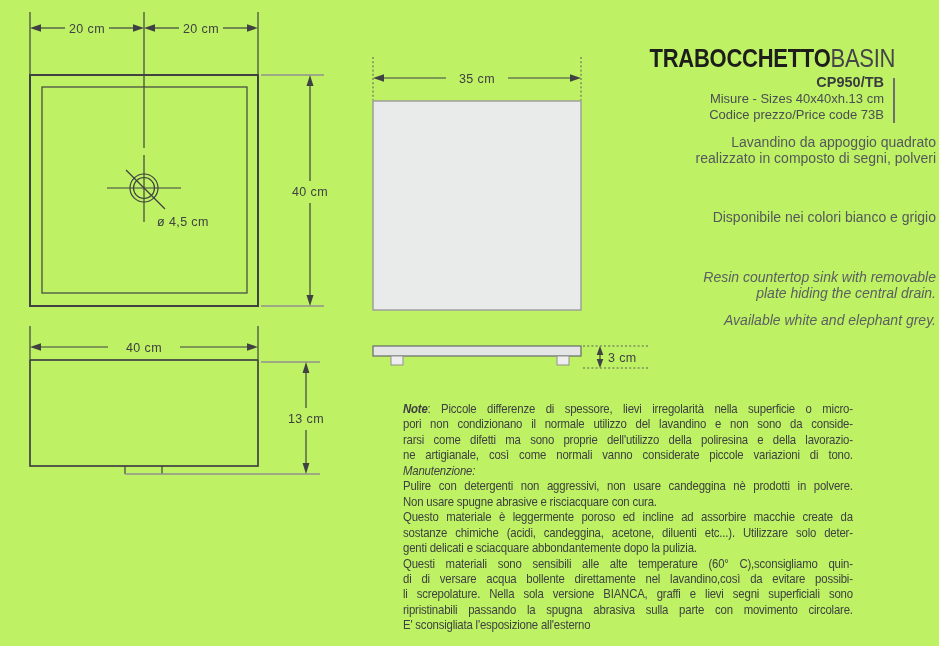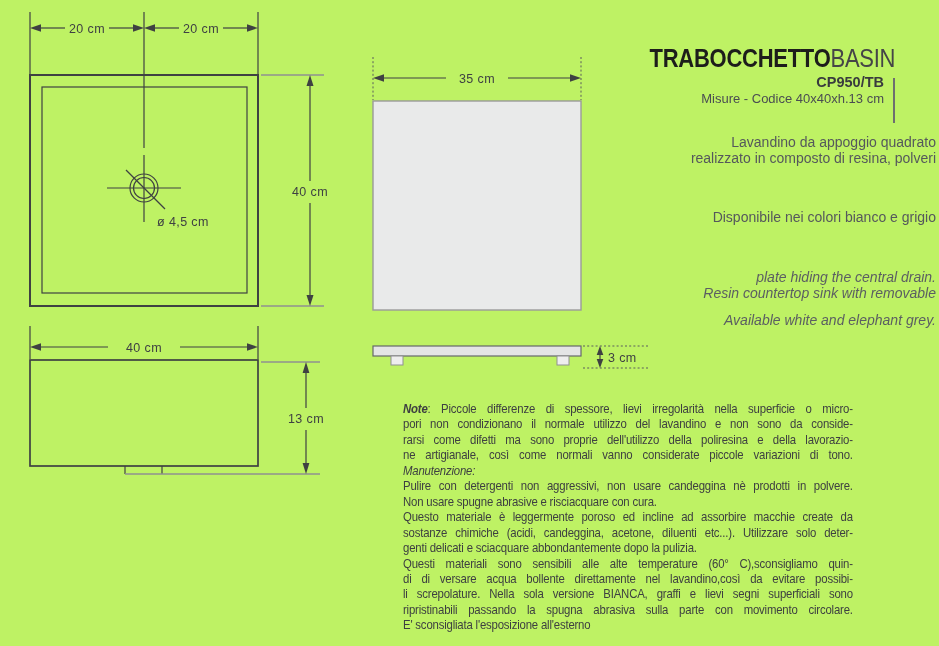--- a/index.html
+++ b/index.html
@@ -134,34 +134,35 @@
       <polygon class="arrow" points="240,16 236.7,25 243.3,25"></polygon>
       <polygon class="arrow" points="240,38 236.7,29 243.3,29"></polygon>
       <text class="dimtext" x="248" y="31.5">3 cm</text>
     </g>
   </svg>
 
   <div class="title"><span class="tb">TRABOCCHETTO</span><span class="tl">BASIN</span></div>
 
   <div class="codeblock">
     <div class="code">CP950/TB</div>
-    <div>Misure - Codice 40x40xh.13 cm</div>
+    <div>Misure - Sizes 40x40xh.13 cm</div>
+    <div>Codice prezzo/Price code 73B</div>
   </div>
   <div class="vrule"></div>
 
   <div class="para p1">
     <div>Lavandino da appoggio quadrato</div>
-    <div>realizzato in composto di resina, polveri</div>
+    <div>realizzato in composto di segni, polveri</div>
   </div>
   <div class="para p2">
     <div>Disponibile nei colori bianco e grigio</div>
   </div>
   <div class="para en p3">
+    <div>Resin countertop sink with removable</div>
     <div>plate hiding the central drain.</div>
-    <div>Resin countertop sink with removable</div>
   </div>
   <div class="para en p4">
     <div>Available white and elephant grey.</div>
   </div>
 
   <div class="note">
     <div class="nline jl"><span class="nb">Note</span><span>: Piccole differenze di spessore, lievi irregolarità nella superficie o micro-</span></div>
     <div class="nline jl">pori non condizionano il normale utilizzo del lavandino e non sono da conside-</div>
     <div class="nline jl">rarsi come difetti ma sono proprie dell'utilizzo della poliresina e della lavorazio-</div>
     <div class="nline jl">ne artigianale, così come normali vanno considerate piccole variazioni di tono.</div>

